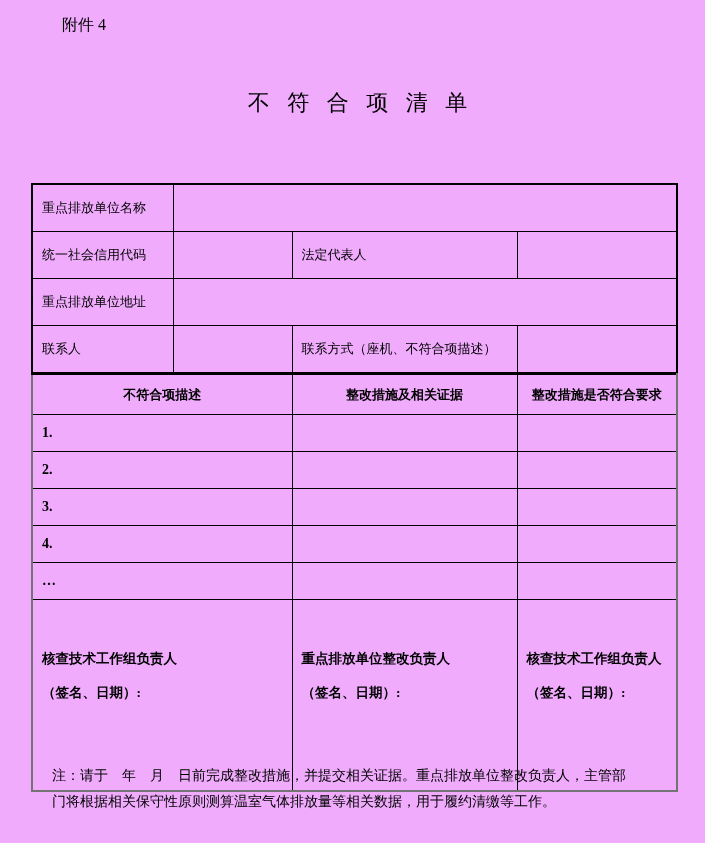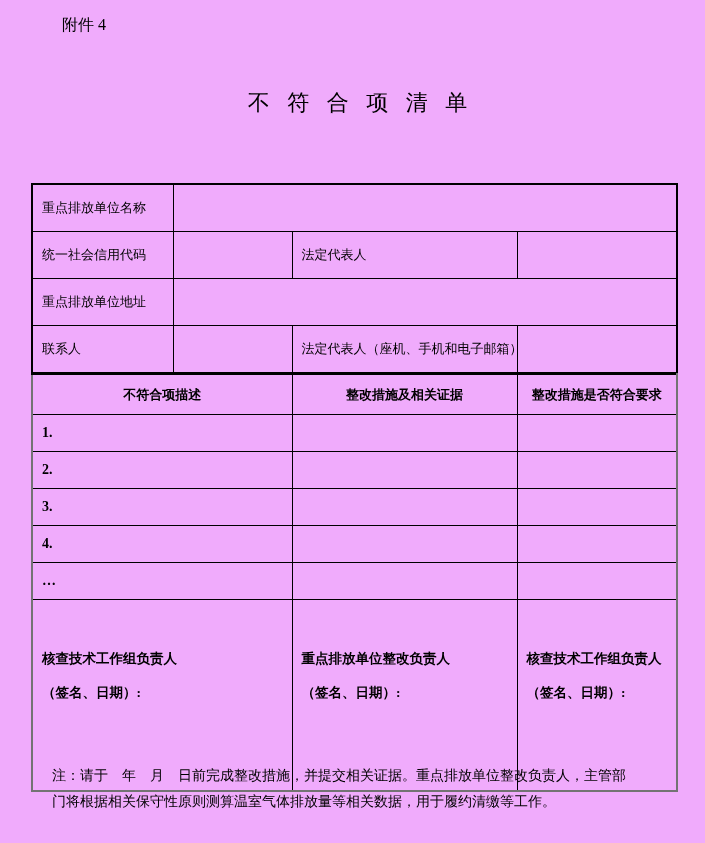--- a/index.html
+++ b/index.html
@@ -115,21 +115,21 @@
           <td class="lbl">法定代表人</td>
           <td class="val"></td>
         </tr>
         <tr>
           <td class="lbl">重点排放单位地址</td>
           <td class="val" colspan="3"></td>
         </tr>
         <tr>
           <td class="lbl">联系人</td>
           <td class="val"></td>
-          <td class="lbl">法定代表人（座机、手机和电子邮箱）</td>
+          <td class="lbl">联系方式（座机、不符合项描述）</td>
           <td class="val"></td>
         </tr>
       </tbody>
     </table>
 
     <table class="tB">
       <colgroup>
         <col style="width:260px">
           <col style="width:225px">
           <col style="width:160px">

